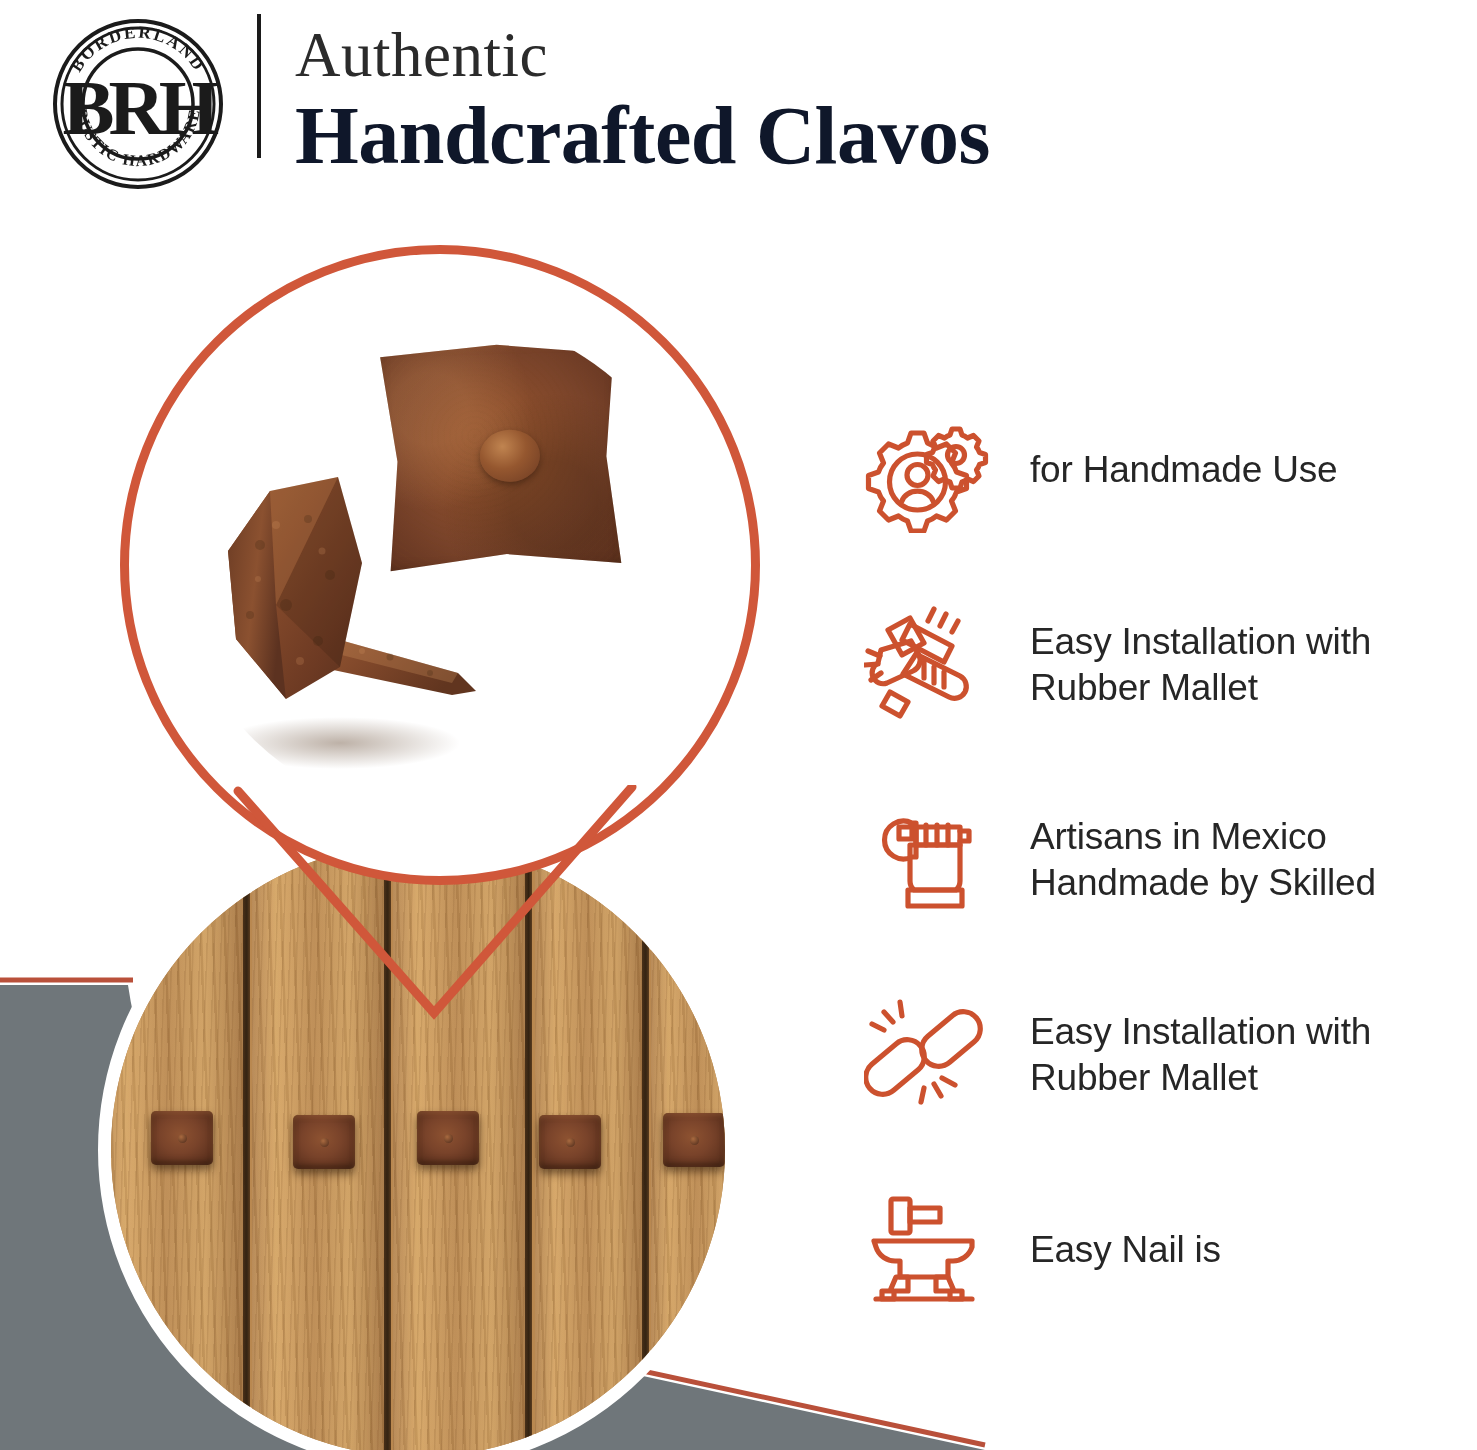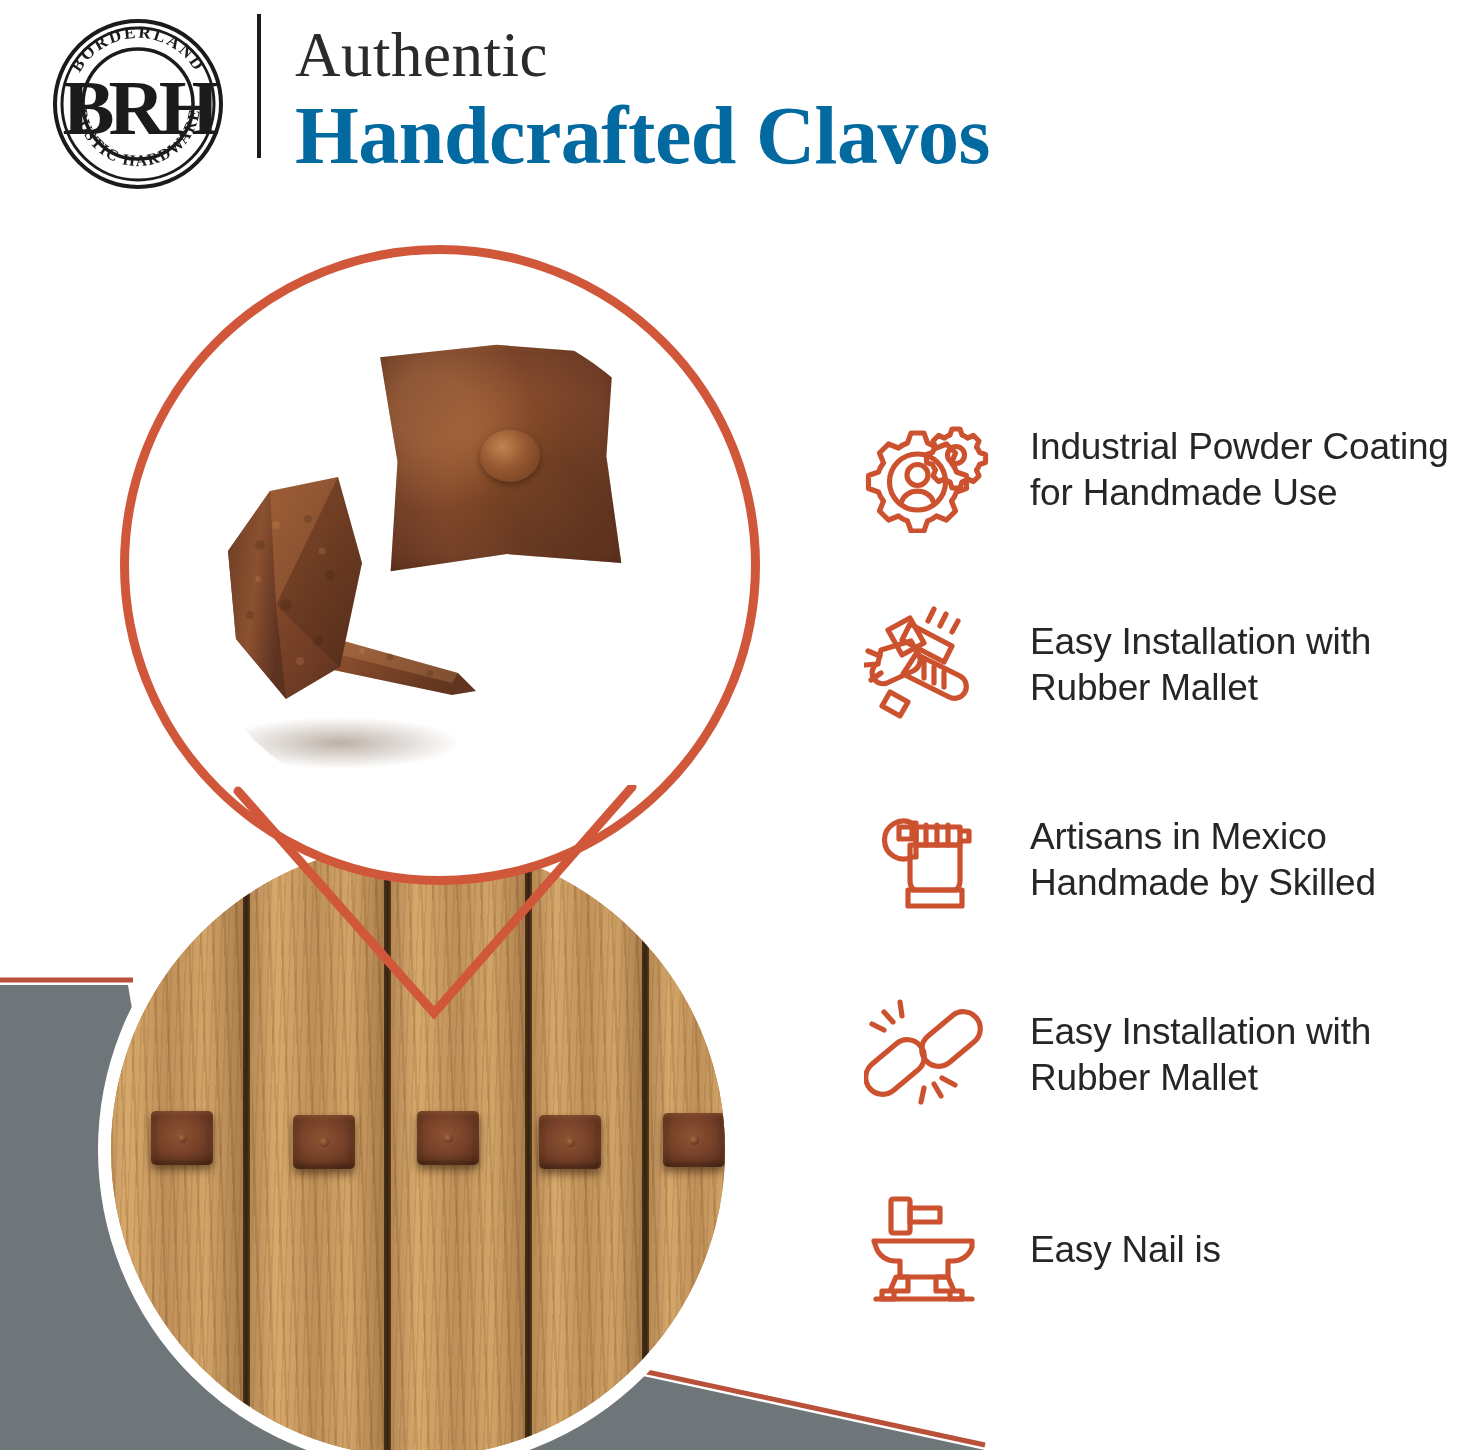--- a/index.html
+++ b/index.html
@@ -38,21 +38,21 @@
   .title-authentic {
     font-family:"Liberation Serif", serif;
     font-size:63px; line-height:70px;
     color:#2b2b2b; font-weight:400;
     letter-spacing:0.5px;
   }
   .title-main {
     font-family:"Liberation Serif", serif;
     font-weight:700;
     font-size:82px; line-height:92px;
-    color:#0369a1;
+    color:#0f172a;
     letter-spacing:-0.5px;
     white-space:nowrap;
   }
 
   
   .visual-col { position:absolute; left:0; top:200px; width:840px; height:1250px; }
 
   
   .door-circle {
     position:absolute; left:98px; top:630px;
@@ -312,21 +312,20 @@
         <svg width="126" height="126" viewBox="0 0 126 126" fill="none" stroke="#cc512e" stroke-width="5.2" stroke-linejoin="round" stroke-linecap="round">
           <path d="M47 26 h13 l3.5 10 a28 28 0 0 1 9 5 l10-4 9 9 -4 10 a28 28 0 0 1 5 9 l10 3.5 v13 l-10 3.5 a28 28 0 0 1 -5 9 l4 10 -9 9 -10 -4 a28 28 0 0 1 -9 5 l-3.5 10 h-13 l-3.5 -10 a28 28 0 0 1 -9 -5 l-10 4 -9 -9 4 -10 a28 28 0 0 1 -5 -9 l-10 -3.5 v-13 l10 -3.5 a28 28 0 0 1 5 -9 l-4 -10 9 -9 10 4 a28 28 0 0 1 9 -5 Z"></path>
           <circle cx="53.5" cy="75" r="28"></circle>
           <circle cx="53.5" cy="68" r="10.5"></circle>
           <path d="M38 94 a16 13 0 0 1 31 0"></path>
           <path d="M88 22 h8 l2 6 a17 17 0 0 1 5.5 3 l6 -2.5 5.5 5.5 -2.5 6 a17 17 0 0 1 3 5.5 l6 2 v8 l-6 2 a17 17 0 0 1 -3 5.5 l2.5 6 -5.5 5.5 -6 -2.5 a17 17 0 0 1 -5.5 3 l-2 6 h-8 l-2 -6 a17 17 0 0 1 -5.5 -3 l-6 2.5 -5.5 -5.5 2.5 -6 a17 17 0 0 1 -3 -5.5 l-6 -2 v-8 l6 -2 a17 17 0 0 1 3 -5.5 l-2.5 -6 5.5 -5.5 6 2.5 a17 17 0 0 1 5.5 -3 Z"></path>
           <circle cx="92" cy="48" r="8.5"></circle>
         </svg>
       </div>
       <div class="feature-text">
-        <div>Industrial Powder Coating</div>
         <div>for Handmade Use</div>
       </div>
     </div>
 
     <div class="feature-row">
       <div class="feature-icon">
         <svg width="126" height="126" viewBox="0 0 126 126" fill="none" stroke="#cc512e" stroke-width="5.2" stroke-linejoin="round" stroke-linecap="round">
           <path d="M24 28 l22 -12 14 25 -22 12 Z"></path>
           <path d="M46 22 l42 22 -8 16 -42 -22 Z"></path>
           <path d="M64 19 l6 -12 M76 24 l6 -12 M88 30 l6 -11"></path>

